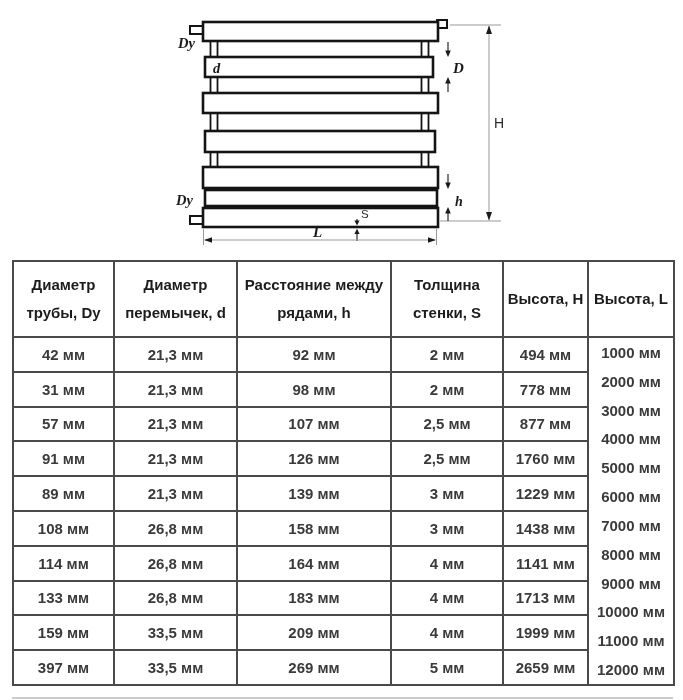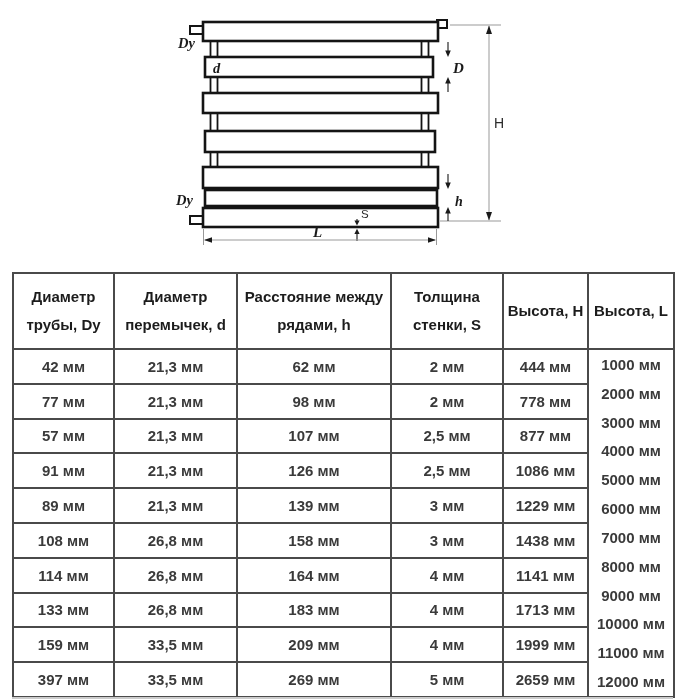--- a/index.html
+++ b/index.html
@@ -18,21 +18,21 @@
     font-family: "Liberation Serif", serif;
     font-style: italic;
     font-weight: bold;
     fill: #1a1a1a;
   }
   .dim-label-sans { font-family: "Liberation Sans", sans-serif; fill: #2a2a2a; }
 
   
   table.spec {
     position: absolute;
-    left: 12px; top: 272px;
+    left: 12px; top: 260px;
     width: 661px;
     border-collapse: collapse;
     table-layout: fixed;
   }
   table.spec th, table.spec td {
     border: 2px solid #4a4a4a;
     text-align: center;
     vertical-align: middle;
     padding: 0 2px;
     overflow: hidden;
@@ -166,60 +166,60 @@
         <th>Расстояние между рядами, h</th>
         <th>Толщина стенки, S</th>
         <th>Высота, H</th>
         <th>Высота, L</th>
       </tr>
     </thead>
     <tbody>
       <tr>
         <td>42 мм</td>
         <td>21,3 мм</td>
-        <td>62 мм</td>
+        <td>92 мм</td>
         <td>2 мм</td>
-        <td>444 мм</td>
+        <td>494 мм</td>
         <td class="len-cell" rowspan="10">
           <div class="len-stack">
             <div class="len-line">1000 мм</div>
             <div class="len-line">2000 мм</div>
             <div class="len-line">3000 мм</div>
             <div class="len-line">4000 мм</div>
             <div class="len-line">5000 мм</div>
             <div class="len-line">6000 мм</div>
             <div class="len-line">7000 мм</div>
             <div class="len-line">8000 мм</div>
             <div class="len-line">9000 мм</div>
             <div class="len-line">10000 мм</div>
             <div class="len-line">11000 мм</div>
             <div class="len-line">12000 мм</div>
           </div>
         </td>
       </tr>
       <tr>
-        <td>77 мм</td>
+        <td>31 мм</td>
         <td>21,3 мм</td>
         <td>98 мм</td>
         <td>2 мм</td>
         <td>778 мм</td>
       </tr>
       <tr>
         <td>57 мм</td>
         <td>21,3 мм</td>
         <td>107 мм</td>
         <td>2,5 мм</td>
         <td>877 мм</td>
       </tr>
       <tr>
         <td>91 мм</td>
         <td>21,3 мм</td>
         <td>126 мм</td>
         <td>2,5 мм</td>
-        <td>1086 мм</td>
+        <td>1760 мм</td>
       </tr>
       <tr>
         <td>89 мм</td>
         <td>21,3 мм</td>
         <td>139 мм</td>
         <td>3 мм</td>
         <td>1229 мм</td>
       </tr>
       <tr>
         <td>108 мм</td>

